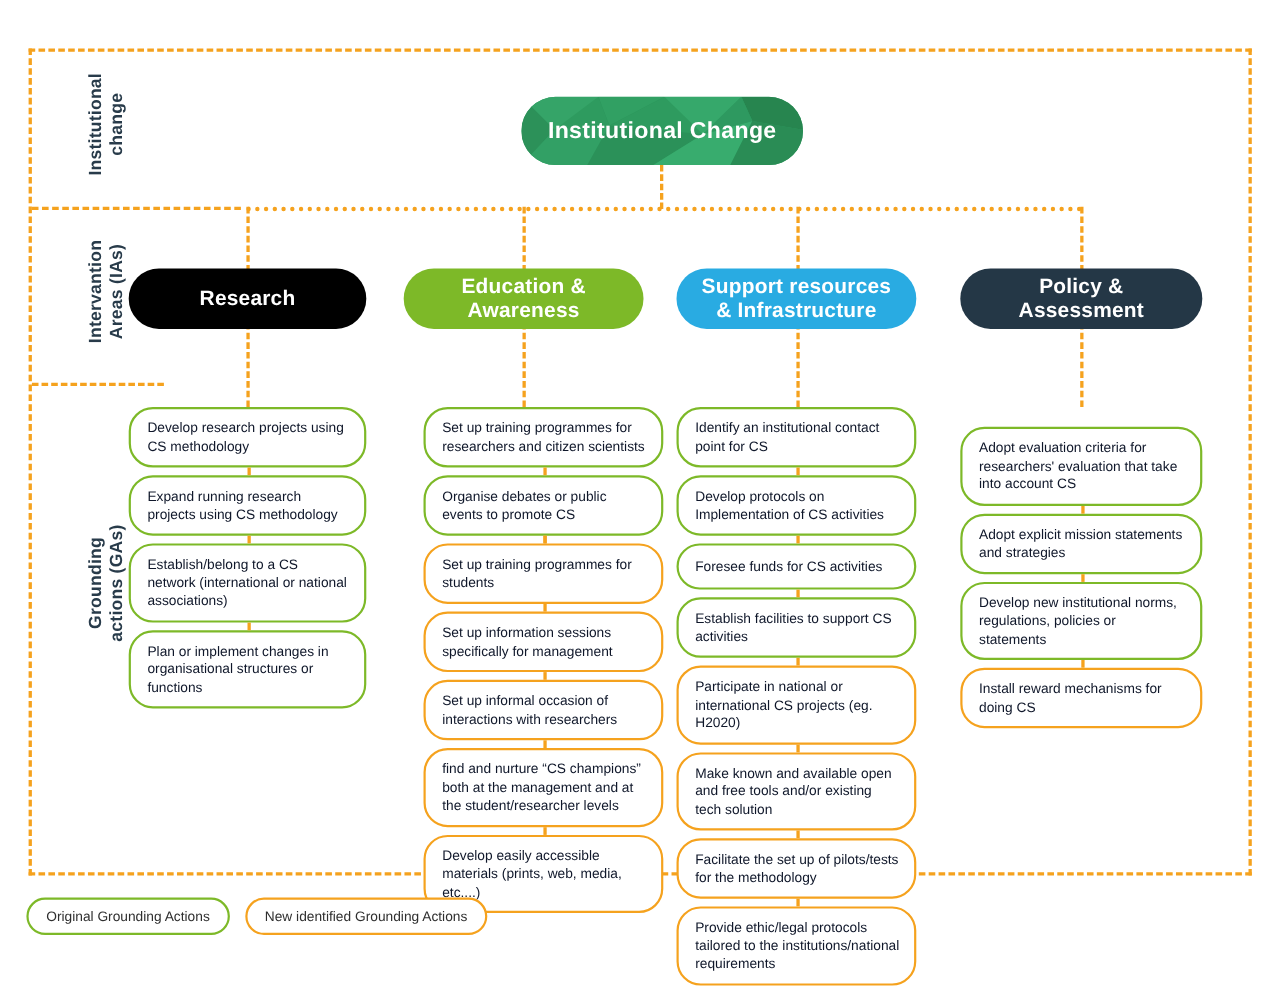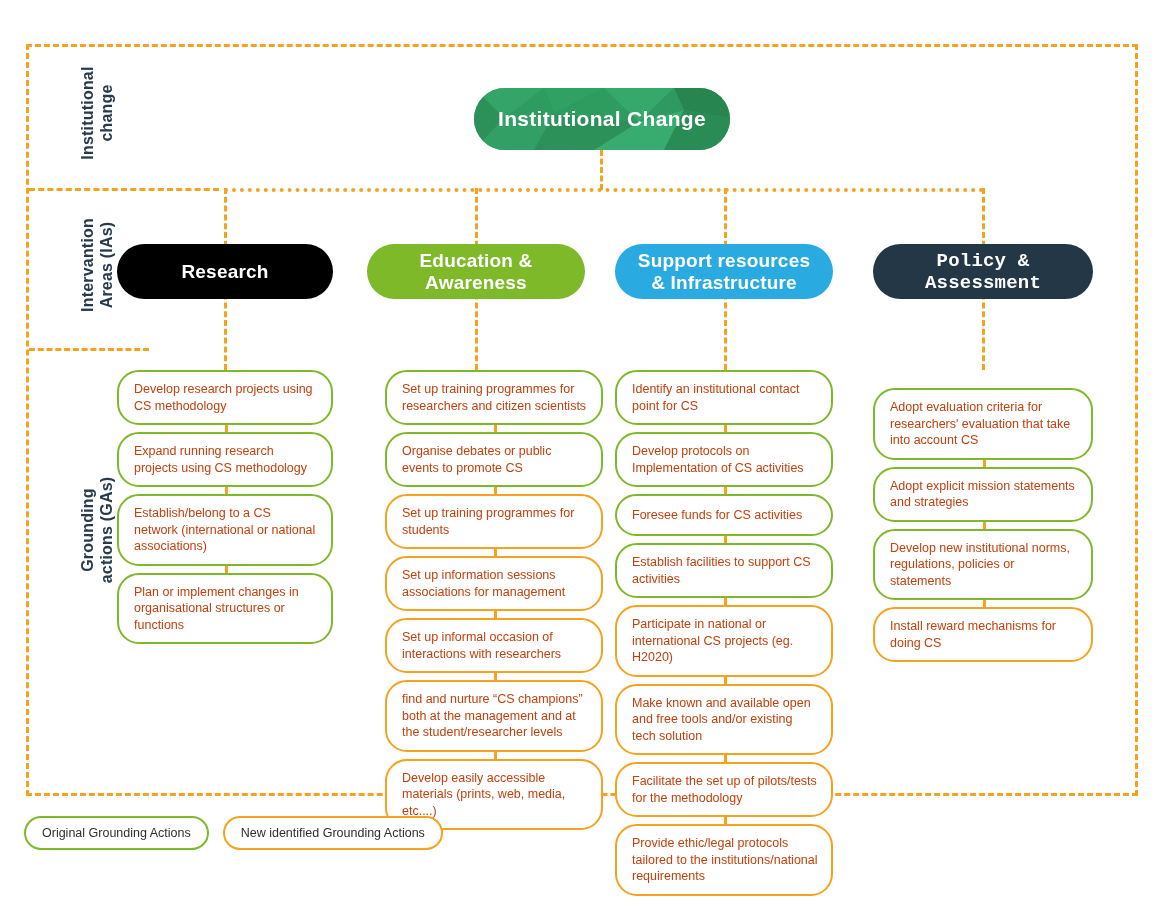--- a/index.html
+++ b/index.html
@@ -97,21 +97,21 @@
   .ga-col { position: absolute; }
   .ga-box {
     box-sizing: border-box;
     border-radius: 22px;
     border: 2px solid #7DB928;
     background: #fff;
     padding: 9px 13px 9px 15px;
     margin-bottom: 7px;
     font-size: 12.5px;
     line-height: 16.5px;
-    color: #c2410c;
+    color: #0f172a;
     display: flex;
     align-items: center;
     min-height: 42px;
   }
   .ga-box.new { border-color: #F5A21E; }
 
   
   .stub {
     position: absolute;
     width: 3px;
@@ -180,21 +180,21 @@
 </div>
 <div class="ia-pill" style="left:367px;top:244px;width:218px;background:#7DB928;white-space:pre-line;">
   <span style="white-space:pre-line;">Education &amp;
 Awareness</span>
 </div>
 <div class="ia-pill" style="left:615px;top:244px;width:218px;background:#29ABE2;white-space:pre-line;">
   <span style="white-space:pre-line;">Support resources
 &amp; Infrastructure</span>
 </div>
 <div class="ia-pill" style="left:873px;top:244px;width:220px;background:#243746;white-space:pre-line;">
-  <span style="white-space:pre-line;font-family:Liberation Mono, monospace;">Policy &amp;
+  <span style="white-space:pre-line;">Policy &amp;
 Assessment</span>
 </div>
 
 <div class="ga-col" id="col-0" style="left:117px;top:370px;width:216px;">
     <div class="ga-box">
       <span>Develop research projects using CS methodology</span>
     </div>
     <div class="stub" style="position: relative; left: 50%; height: 7px; margin-top: -7px; margin-bottom: 0px;"></div>
     <div class="ga-box">
       <span>Expand running research projects using CS methodology</span>
@@ -216,21 +216,21 @@
     <div class="ga-box">
       <span>Organise debates or public events to promote CS</span>
     </div>
     <div class="stub" style="position: relative; left: 50%; height: 7px; margin-top: -7px; margin-bottom: 0px;"></div>
     <div class="stub" style="position: relative; left: 50%; height: 7px; margin-top: -7px; margin-bottom: 0px;"></div>
     <div class="ga-box new">
       <span>Set up training programmes for students</span>
     </div>
     <div class="stub" style="position: relative; left: 50%; height: 7px; margin-top: -7px; margin-bottom: 0px;"></div>
     <div class="ga-box new">
-      <span>Set up information sessions associations for management</span>
+      <span>Set up information sessions specifically for management</span>
     </div>
     <div class="stub" style="position: relative; left: 50%; height: 7px; margin-top: -7px; margin-bottom: 0px;"></div>
     <div class="ga-box new">
       <span>Set up informal occasion of interactions with researchers</span>
     </div>
     <div class="stub" style="position: relative; left: 50%; height: 7px; margin-top: -7px; margin-bottom: 0px;"></div>
     <div class="ga-box new">
       <span>find and nurture “CS champions” both at the management and at the student/researcher levels</span>
     </div>
     <div class="stub" style="position: relative; left: 50%; height: 7px; margin-top: -7px; margin-bottom: 0px;"></div>

